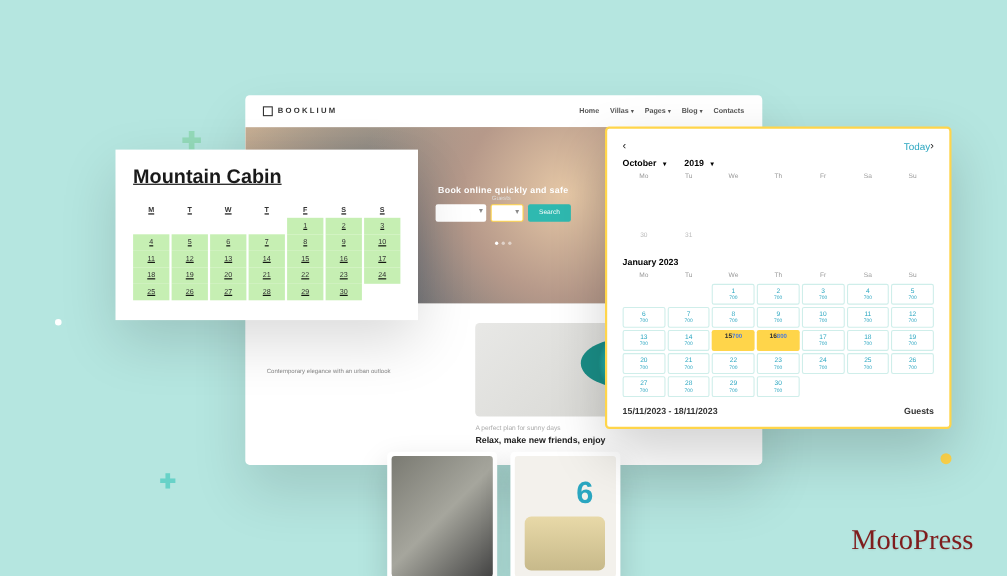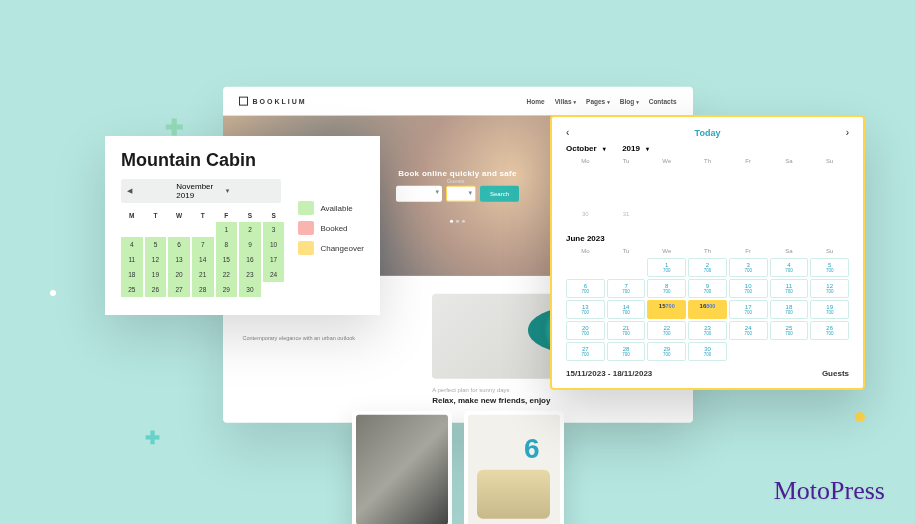--- a/index.html
+++ b/index.html
@@ -72,21 +72,21 @@
   .thumb { width:100px; height:118px; background:#fff; border-radius:4px; box-shadow:0 12px 28px rgba(0,0,0,.15); padding:4px; }
   .thumb .inner{width:100%;height:100%;border-radius:3px;}
   .thumb.stair .inner{background:linear-gradient(135deg,#7a7a72 0%,#a6a69d 50%,#444 100%);}
   .thumb.room .inner{background:#f3f1ec;position:relative;}
   .thumb.room .inner::before{content:"6";position:absolute;top:18px;right:20px;font-size:28px;font-weight:800;color:#2aa6c0;}
   .thumb.room .inner::after{content:"";position:absolute;bottom:6px;left:10%;width:80%;height:45%;background:linear-gradient(180deg,#e8d9a8,#c7b98a);border-radius:6px;}
 
   
   .panel-left {
     position:absolute; top:136px; left:105px; width:275px; background:#fff;
-    box-shadow:0 20px 50px rgba(0,0,0,.15); padding:14px 16px 18px; z-index:8;
+    box-shadow:0 20px 50px rgba(0,0,0,.15); padding:14px 16px 18px; z-index:8;text-decoration:underline;
   }
   .panel-left h3{font-size:18px;font-weight:800;color:#1a1a1a;margin-bottom:8px;display:flex;align-items:center;gap:6px;}
   .pl-content{display:flex;gap:14px;}
   .month-picker{display:flex;align-items:center;background:#eef0ef;font-size:8px;padding:3px 6px;border-radius:2px;justify-content:space-between;width:160px;}
   .month-picker span{flex:1;}
   .month-picker .arr{font-size:7px;color:#555;}
   .cal{margin-top:6px;}
   .cal .whead,.cal .wrow{display:grid;grid-template-columns:repeat(7,1fr);gap:2px;}
   .cal .whead span{font-size:6.5px;font-weight:700;text-align:center;color:#333;padding:3px 0;}
   .cal .wrow span{font-size:6.5px;text-align:center;padding:4px 0;background:#c6efb3;color:#333;}
@@ -98,37 +98,37 @@
   .swatch.booked{background:#f9b4b0;}
   .swatch.change{background:#ffe082;}
 
   
   .panel-right {
     position:absolute; top:115px; right:50px; width:315px; background:#fff;
     border:2px solid #ffd54a; border-radius:4px; padding:10px 14px 10px;
     box-shadow:0 22px 50px rgba(0,0,0,.18); z-index:9;
   }
   .pr-top{display:flex;align-items:center;justify-content:space-between;font-size:9px;color:#222;}
-  .pr-top .today{color:#2aa6c0;font-weight:700;flex:1;text-align:center;}
+  .pr-top .today{color:#2aa6c0;font-weight:400;flex:1;text-align:right;}
   .pr-top .arr{font-size:10px;color:#222;}
   .pr-months{display:flex;gap:14px;margin-top:6px;flex-direction:column;}
   .mcol{flex:1;}
   .mcol h6{font-size:8px;font-weight:800;margin-bottom:3px;display:flex;align-items:center;gap:6px;}
   .mcol h6 .chev{font-size:6px;}
   .mini{display:grid;grid-template-columns:repeat(7,1fr);gap:2px;}
   .mini .dh{font-size:6px;color:#999;text-align:center;padding:2px 0;}
   .mini .dc{font-size:6px;text-align:center;padding:3px 0;color:#bbb;border-radius:2px;}
   .mini .dc.r{color:#2aa6c0;border:0.5px solid #cfeeea;}
   .mini .dc.r .p{display:block;font-size:4.5px;color:#2aa6c0;}
   .mini .dc.sel{background:#ffd54a;color:#333;font-weight:700;}
   .mini .dc.sel .p{color:#4a7bdc;font-size:5.5px;font-weight:700;}
   .pr-foot{display:flex;justify-content:space-between;font-size:8px;margin-top:8px;color:#333;font-weight:600;}
 
   .brand-logo{
-    position:absolute;bottom:18px;right:30px;color:#4c1d95;font-family:"Brush Script MT","Segoe Script",cursive;
+    position:absolute;bottom:18px;right:30px;color:#7f1d1d;font-family:"Brush Script MT","Segoe Script",cursive;
     font-size:26px;font-weight:400;text-shadow:0 1px 2px rgba(0,0,0,.08);
   }
 </style>
 </head>
 <body>
 
 <div class="deco plus green">✚</div>
 <div class="deco plus teal">✚</div>
 <div class="deco circ c1"></div>
 <div class="deco circ c2"></div>
@@ -196,25 +196,20 @@
     <div class="thumb room">
         <div class="inner"></div>
       </div>
   </div>
 </div>
 
 <div class="panel-left">
   <h3>Mountain Cabin</h3>
   <div class="pl-content">
     <div style="flex:1.4">
-      <div class="month-picker">
-        <span class="arr">◀</span>
-        <span>November 2019</span>
-        <span class="arr">▾</span>
-      </div>
       <div class="cal" id="left-cal">
           <div class="whead">
             <span>M</span>
             <span>T</span>
             <span>W</span>
             <span>T</span>
             <span>F</span>
             <span>S</span>
             <span>S</span>
           </div>
@@ -256,34 +251,20 @@
           </div>
           <div class="wrow">
             <span>25</span>
             <span>26</span>
             <span>27</span>
             <span>28</span>
             <span>29</span>
             <span>30</span>
             <span class="empty"></span>
           </div>
-        </div>
-    </div>
-    <div class="legend">
-      <div>
-          <span class="swatch avail"></span>
-          <span>Available</span>
-        </div>
-      <div>
-          <span class="swatch booked"></span>
-          <span>Booked</span>
-        </div>
-      <div>
-          <span class="swatch change"></span>
-          <span>Changeover</span>
         </div>
     </div>
   </div>
 </div>
 
 <div class="panel-right">
   <div class="pr-top">
     <span class="arr">‹</span>
     <span class="today">Today</span>
     <span class="arr">›</span>
@@ -337,21 +318,21 @@
           <div class="dc">30</div>
           <div class="dc">31</div>
           <div class="dc"></div>
           <div class="dc"></div>
           <div class="dc"></div>
           <div class="dc"></div>
           <div class="dc"></div>
         </div>
     </div>
     <div class="mcol">
-      <h6>June 2023</h6>
+      <h6>January 2023</h6>
       <div class="mini" id="mini-nov">
           <div class="dh">Mo</div>
           <div class="dh">Tu</div>
           <div class="dh">We</div>
           <div class="dh">Th</div>
           <div class="dh">Fr</div>
           <div class="dh">Sa</div>
           <div class="dh">Su</div>
           <div class="dc"></div>
           <div class="dc"></div>

